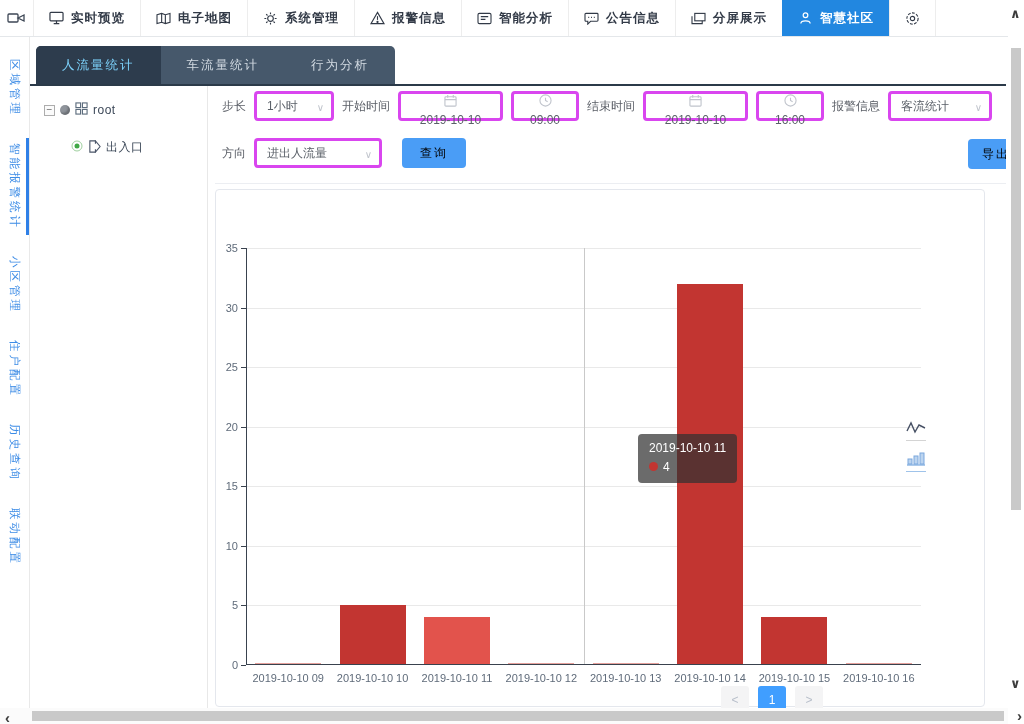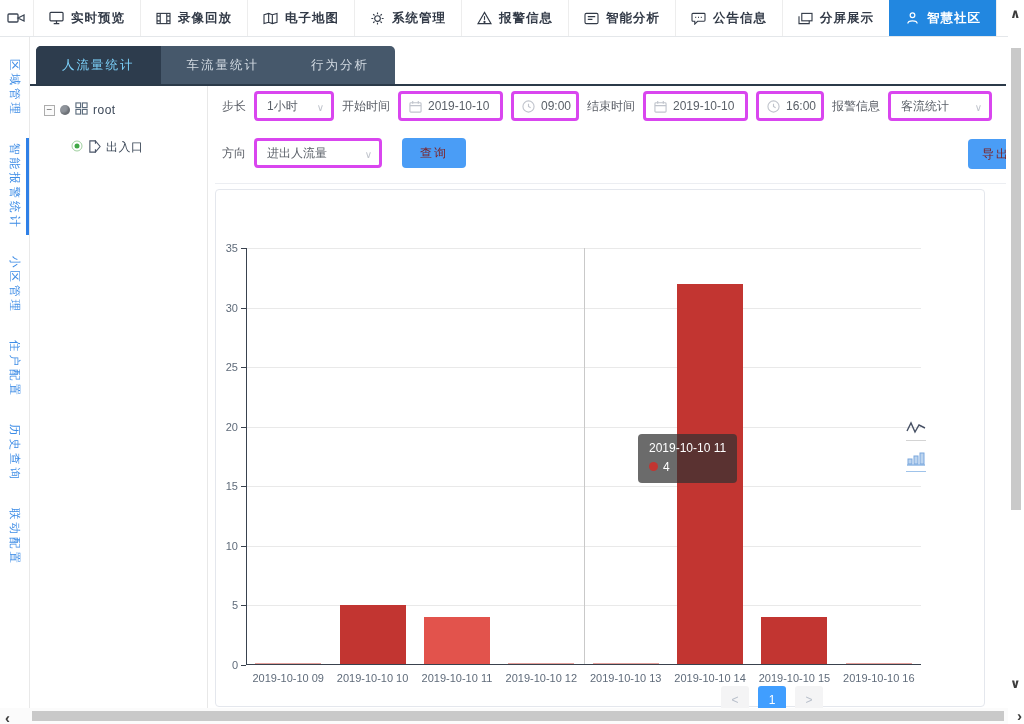--- a/index.html
+++ b/index.html
@@ -55,23 +55,23 @@
     overflow:hidden; }
   .f-row { display:flex; align-items:center; gap:8px; padding-left:7px; }
   .f-row1 { margin-top:5px; }
   .f-row2 { margin-top:17px; }
   .f-label { font-size:12px; color:#5a5e66; white-space:nowrap; }
   .sel, .inp { position:relative; height:30px; border:3px solid #d946ef; border-radius:4px;
     background:#fff; display:flex; align-items:center; font-size:12px; color:#5a6068;
     cursor:pointer; white-space:nowrap; }
   .sel { padding:0 22px 0 10px; }
   .sel .chev { position:absolute; right:7px; top:8px; color:#c0c4cc; font-size:10px; }
-  .inp { padding:0 8px; gap:6px; }
+  .inp { padding:0 8px; gap:6px;flex-direction:column; }
   .inp svg { flex:none; }
-  .btn-blue { height:30px; padding:0 18px; background:#4a9df6; color:#7f1d1d; border:none;
+  .btn-blue { height:30px; padding:0 18px; background:#4a9df6; color:#000000; border:none;
     border-radius:4px; font-size:12px; letter-spacing:2px; display:flex; align-items:center;
     cursor:pointer; font-family:inherit; }
   .export-btn { position:absolute; top:53px; right:-34px; width:72px; justify-content:flex-start;
     padding-left:14px; }
   .divider { margin-top:15px; border-top:1px solid #eceef2; }
 
   
   .card { position:relative; margin-top:5px; margin-left:0; width:770px; height:518px;
     border:1px solid #e4e7ed; border-radius:4px; background:#fff; }
   .card-title { padding:17px 0 0 24px; font-size:15px; font-weight:bold; color:#49536a;
@@ -123,29 +123,20 @@
     </span>
     <nav class="nav-items">
         <div class="nav-item">
           <span>
             <svg width="15" height="14" viewBox="0 0 16 15" fill="none" stroke="currentColor" stroke-width="1.3">
               <rect x="1" y="1.5" width="14" height="9" rx="1"></rect>
               <path d="M8 10.5 V13.5 M5 13.5 H11"></path>
             </svg>
           </span>
           <span>实时预览</span>
-        </div>
-        <div class="nav-item">
-          <span>
-            <svg width="15" height="13" viewBox="0 0 16 14" fill="none" stroke="currentColor" stroke-width="1.2">
-              <rect x="1" y="1.5" width="14" height="11"></rect>
-              <path d="M4.5 1.5 V12.5 M11.5 1.5 V12.5 M1 4.5 H4.5 M1 9.5 H4.5 M11.5 4.5 H15 M11.5 9.5 H15"></path>
-            </svg>
-          </span>
-          <span>录像回放</span>
         </div>
         <div class="nav-item">
           <span>
             <svg width="15" height="13" viewBox="0 0 16 14" fill="none" stroke="currentColor" stroke-width="1.2">
               <path d="M1 3 L6 1.5 L10 3 L15 1.5 V11 L10 12.5 L6 11 L1 12.5 Z M6 1.5 V11 M10 3 V12.5"></path>
             </svg>
           </span>
           <span>电子地图</span>
         </div>
         <div class="nav-item">

